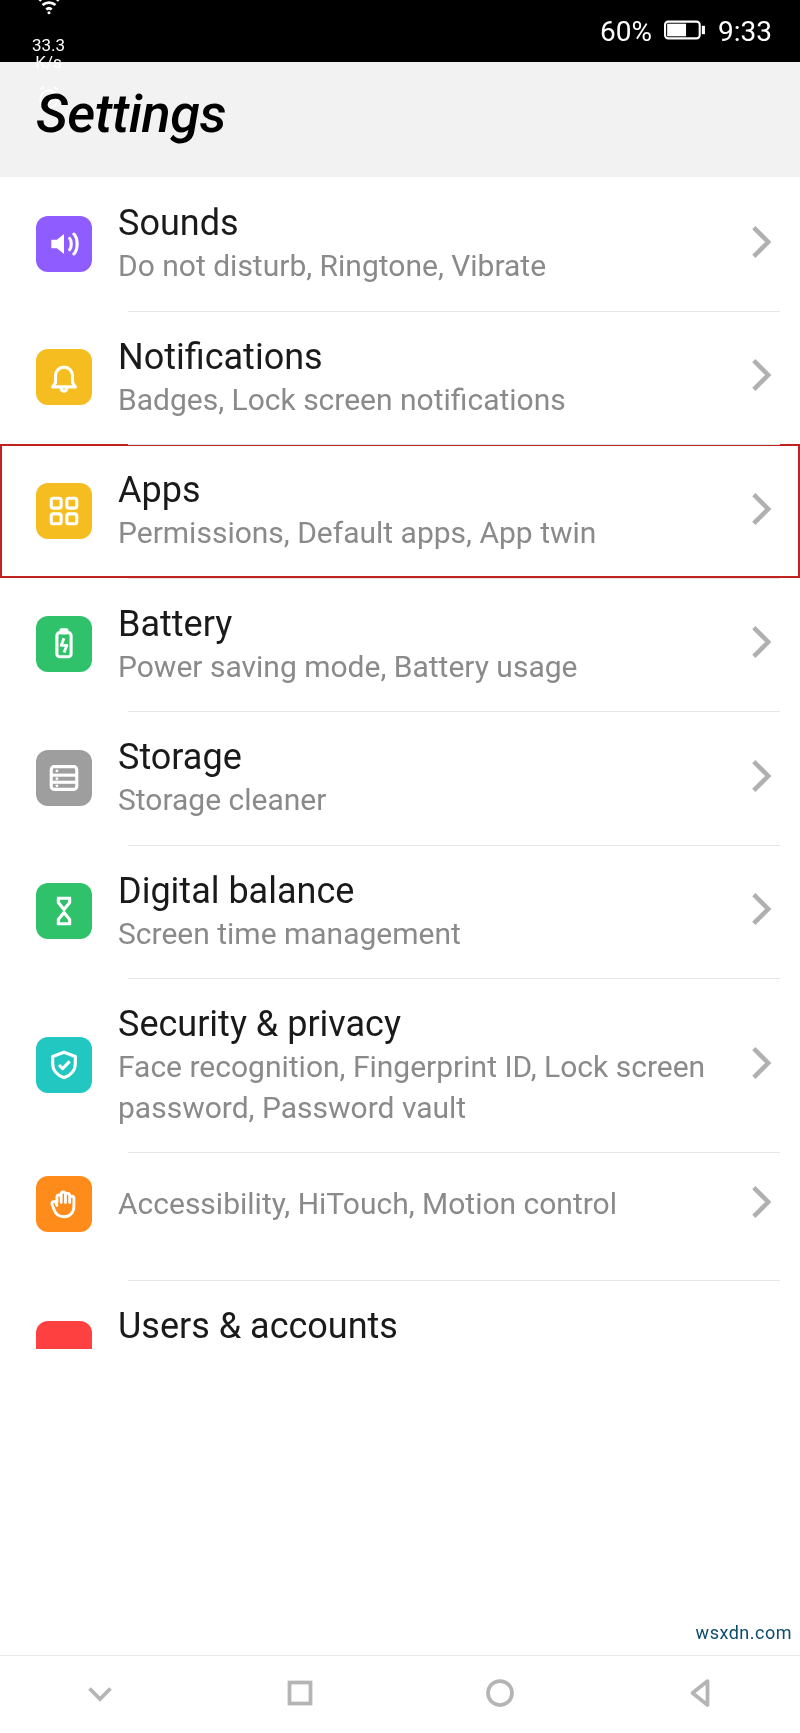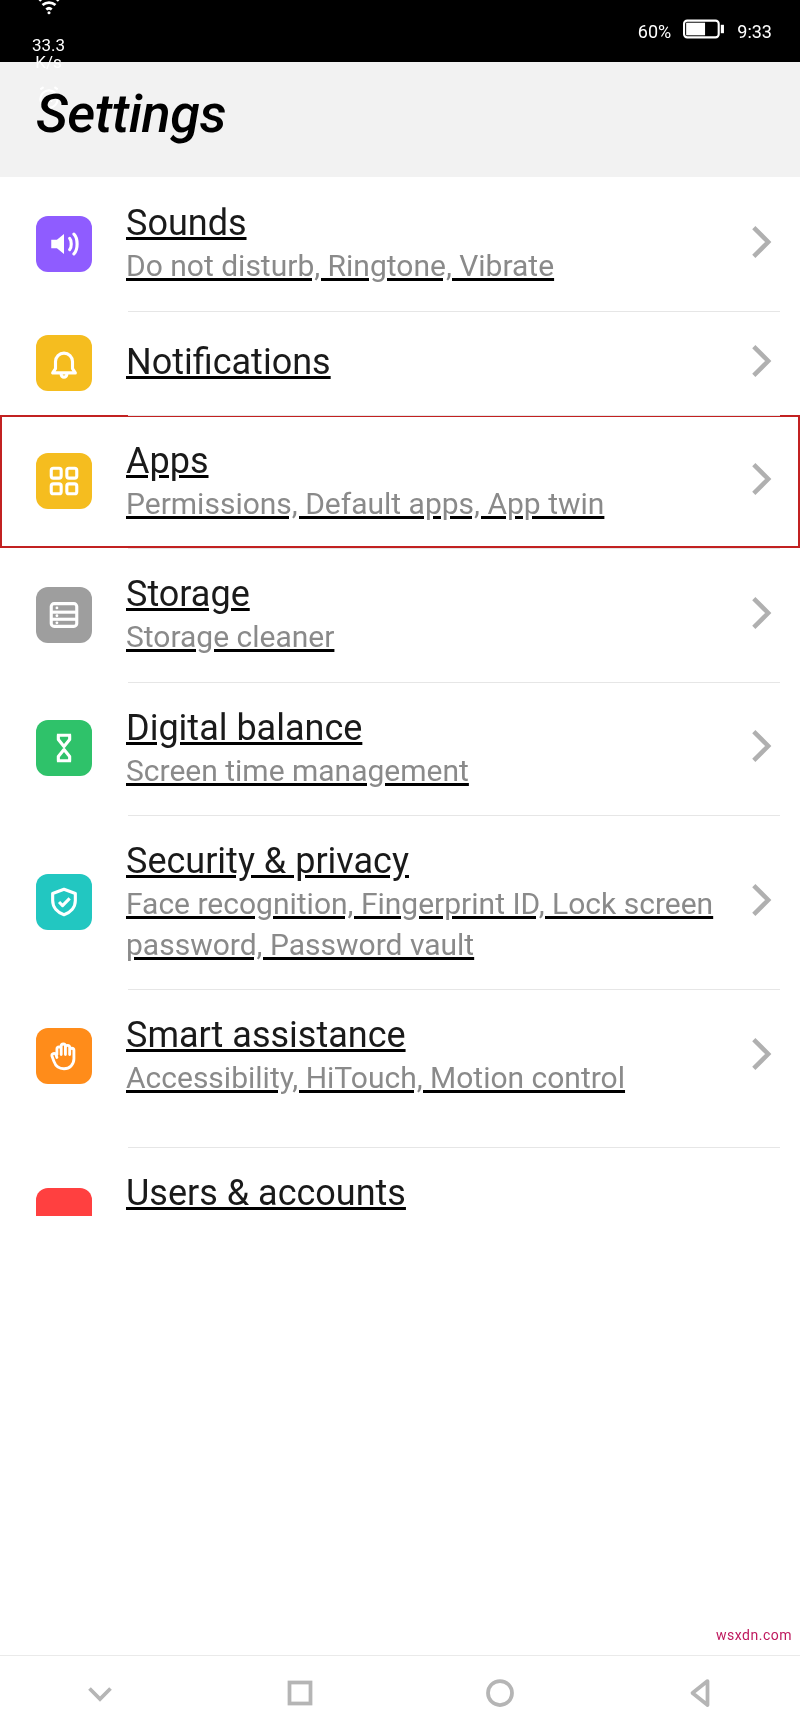--- a/index.html
+++ b/index.html
@@ -16,21 +16,21 @@
     background: #000;
     color: #fff;
     display: flex;
     align-items: center;
     justify-content: space-between;
     padding: 0 28px 0 32px;
     font-size: 24px;
   }
   .status-left { display: flex; align-items: center; gap: 14px; flex-direction: column; }
   .net-speed { display:flex; flex-direction:column; line-height:1; font-size:17px; align-items:center; }
-  .status-right { display: flex; align-items: center; gap: 12px; font-size:18px; }
+  .status-right { display: flex; align-items: center; gap: 12px; font-size:28px; }
   .page-header {
     background: #f2f2f2;
     padding: 20px 36px 32px 36px;
     font-style: italic;
   }
   .page-title {
     font-size: 54px;
     font-weight: 500;
     letter-spacing: -0.5px;
   }
@@ -62,23 +62,22 @@
     border-radius: 12px;
     display:flex;
     align-items:center;
     justify-content:center;
     color:#fff;
     flex-shrink:0;
   }
   .icon-box svg { width: 34px; height: 34px; }
   .item-text {
     flex: 1;
-    padding-left: 34px;
+    padding-left: 26px;
     padding-right: 16px;
-    text-decoration: underline;
   }
   .item-title {
     font-size: 36px;
     font-weight: 400;
     color:#1a1a1a;
     line-height:1.25;
   }
   .item-subtitle {
     font-size: 30px;
     color: #8a8a8a;
@@ -97,22 +96,22 @@
     display:flex;
     align-items:center;
     justify-content:space-around;
     color:#b5b5b5;
   }
   .nav-bar svg { width:36px; height:36px; }
   .watermark{
     position:absolute;
     right:8px;
     bottom:90px;
-    color:#be185d;
-    font-size:14px;
+    color:#0c4a6e;
+    font-size:18px;
     letter-spacing:0.5px;
   }
 </style>
 </head>
 <body>
 
 <div class="status-bar">
   <div class="status-left">
     <span>
       <svg viewBox="0 0 24 24" width="26" height="26" fill="#fff">
@@ -183,20 +182,21 @@
 
   <div class="item">
     <div class="icon-box" style="background:#f5bd1f">
       <svg viewBox="0 0 24 24" fill="none" stroke="#fff" stroke-width="2.2" stroke-linecap="round" stroke-linejoin="round">
           <path d="M18 16v-5a6 6 0 10-12 0v5l-2 3h16l-2-3z"></path>
           <path d="M10 20a2 2 0 004 0"></path>
         </svg>
     </div>
     <div class="item-text">
       <div class="item-title">Notifications</div>
+      <div class="item-subtitle">Badges, Lock screen notifications</div>
     </div>
     <span class="chevron">
       <svg width="22" height="36" viewBox="0 0 12 20" fill="none" stroke="currentColor" stroke-width="2.5">
           <path d="M2 2 L10 10 L2 18"></path>
         </svg>
     </span>
   </div>
 
   <div class="item highlighted">
     <div class="icon-box" style="background:#f5bd1f">
@@ -211,20 +211,38 @@
       <div class="item-title">Apps</div>
       <div class="item-subtitle">Permissions, Default apps, App twin</div>
     </div>
     <span class="chevron">
       <svg width="22" height="36" viewBox="0 0 12 20" fill="none" stroke="currentColor" stroke-width="2.5">
           <path d="M2 2 L10 10 L2 18"></path>
         </svg>
     </span>
   </div>
 
+  <div class="item">
+    <div class="icon-box" style="background:#2fc26a">
+      <svg viewBox="0 0 24 24" fill="none" stroke="#fff" stroke-width="2.2" stroke-linejoin="round">
+          <rect x="7" y="4" width="10" height="17" rx="2"></rect>
+          <rect x="10" y="2" width="4" height="2" fill="#fff"></rect>
+          <path d="M12 8l-2 5h4l-2 5" stroke-width="2"></path>
+        </svg>
+    </div>
+    <div class="item-text">
+      <div class="item-title">Battery</div>
+      <div class="item-subtitle">Power saving mode, Battery usage</div>
+    </div>
+    <span class="chevron">
+      <svg width="22" height="36" viewBox="0 0 12 20" fill="none" stroke="currentColor" stroke-width="2.5">
+          <path d="M2 2 L10 10 L2 18"></path>
+        </svg>
+    </span>
+  </div>
 
   <div class="item">
     <div class="icon-box" style="background:#9e9e9e">
       <svg viewBox="0 0 24 24" fill="none" stroke="#fff" stroke-width="2.2">
           <rect x="3" y="4" width="18" height="16" rx="2"></rect>
           <line x1="3" y1="10" x2="21" y2="10"></line>
           <line x1="3" y1="15" x2="21" y2="15"></line>
           <circle cx="7" cy="7" r="1" fill="#fff" stroke="none"></circle>
           <circle cx="7" cy="12.5" r="1" fill="#fff" stroke="none"></circle>
           <circle cx="7" cy="17.5" r="1" fill="#fff" stroke="none"></circle>
@@ -276,21 +294,20 @@
     </span>
   </div>
 
   <div class="item">
     <div class="icon-box" style="background:#ff8c1a">
       <svg viewBox="0 0 24 24" fill="none" stroke="#fff" stroke-width="2" stroke-linejoin="round" stroke-linecap="round">
           <path d="M7 11V7a1.5 1.5 0 013 0v4M10 11V5a1.5 1.5 0 013 0v6M13 11V6a1.5 1.5 0 013 0v5M16 11V8a1.5 1.5 0 013 0v6c0 4-3 7-7 7s-6-2-7-5l-1.5-4a1.5 1.5 0 012.8-1L7 13"></path>
         </svg>
     </div>
     <div class="item-text">
-      <div class="item-title">Smart assistance</div>
       <div class="item-subtitle">Accessibility, HiTouch, Motion control</div>
     </div>
     <span class="chevron">
       <svg width="22" height="36" viewBox="0 0 12 20" fill="none" stroke="currentColor" stroke-width="2.5">
           <path d="M2 2 L10 10 L2 18"></path>
         </svg>
     </span>
   </div>
 
   <div class="item" style="padding-bottom:0;margin-top:24px;">

